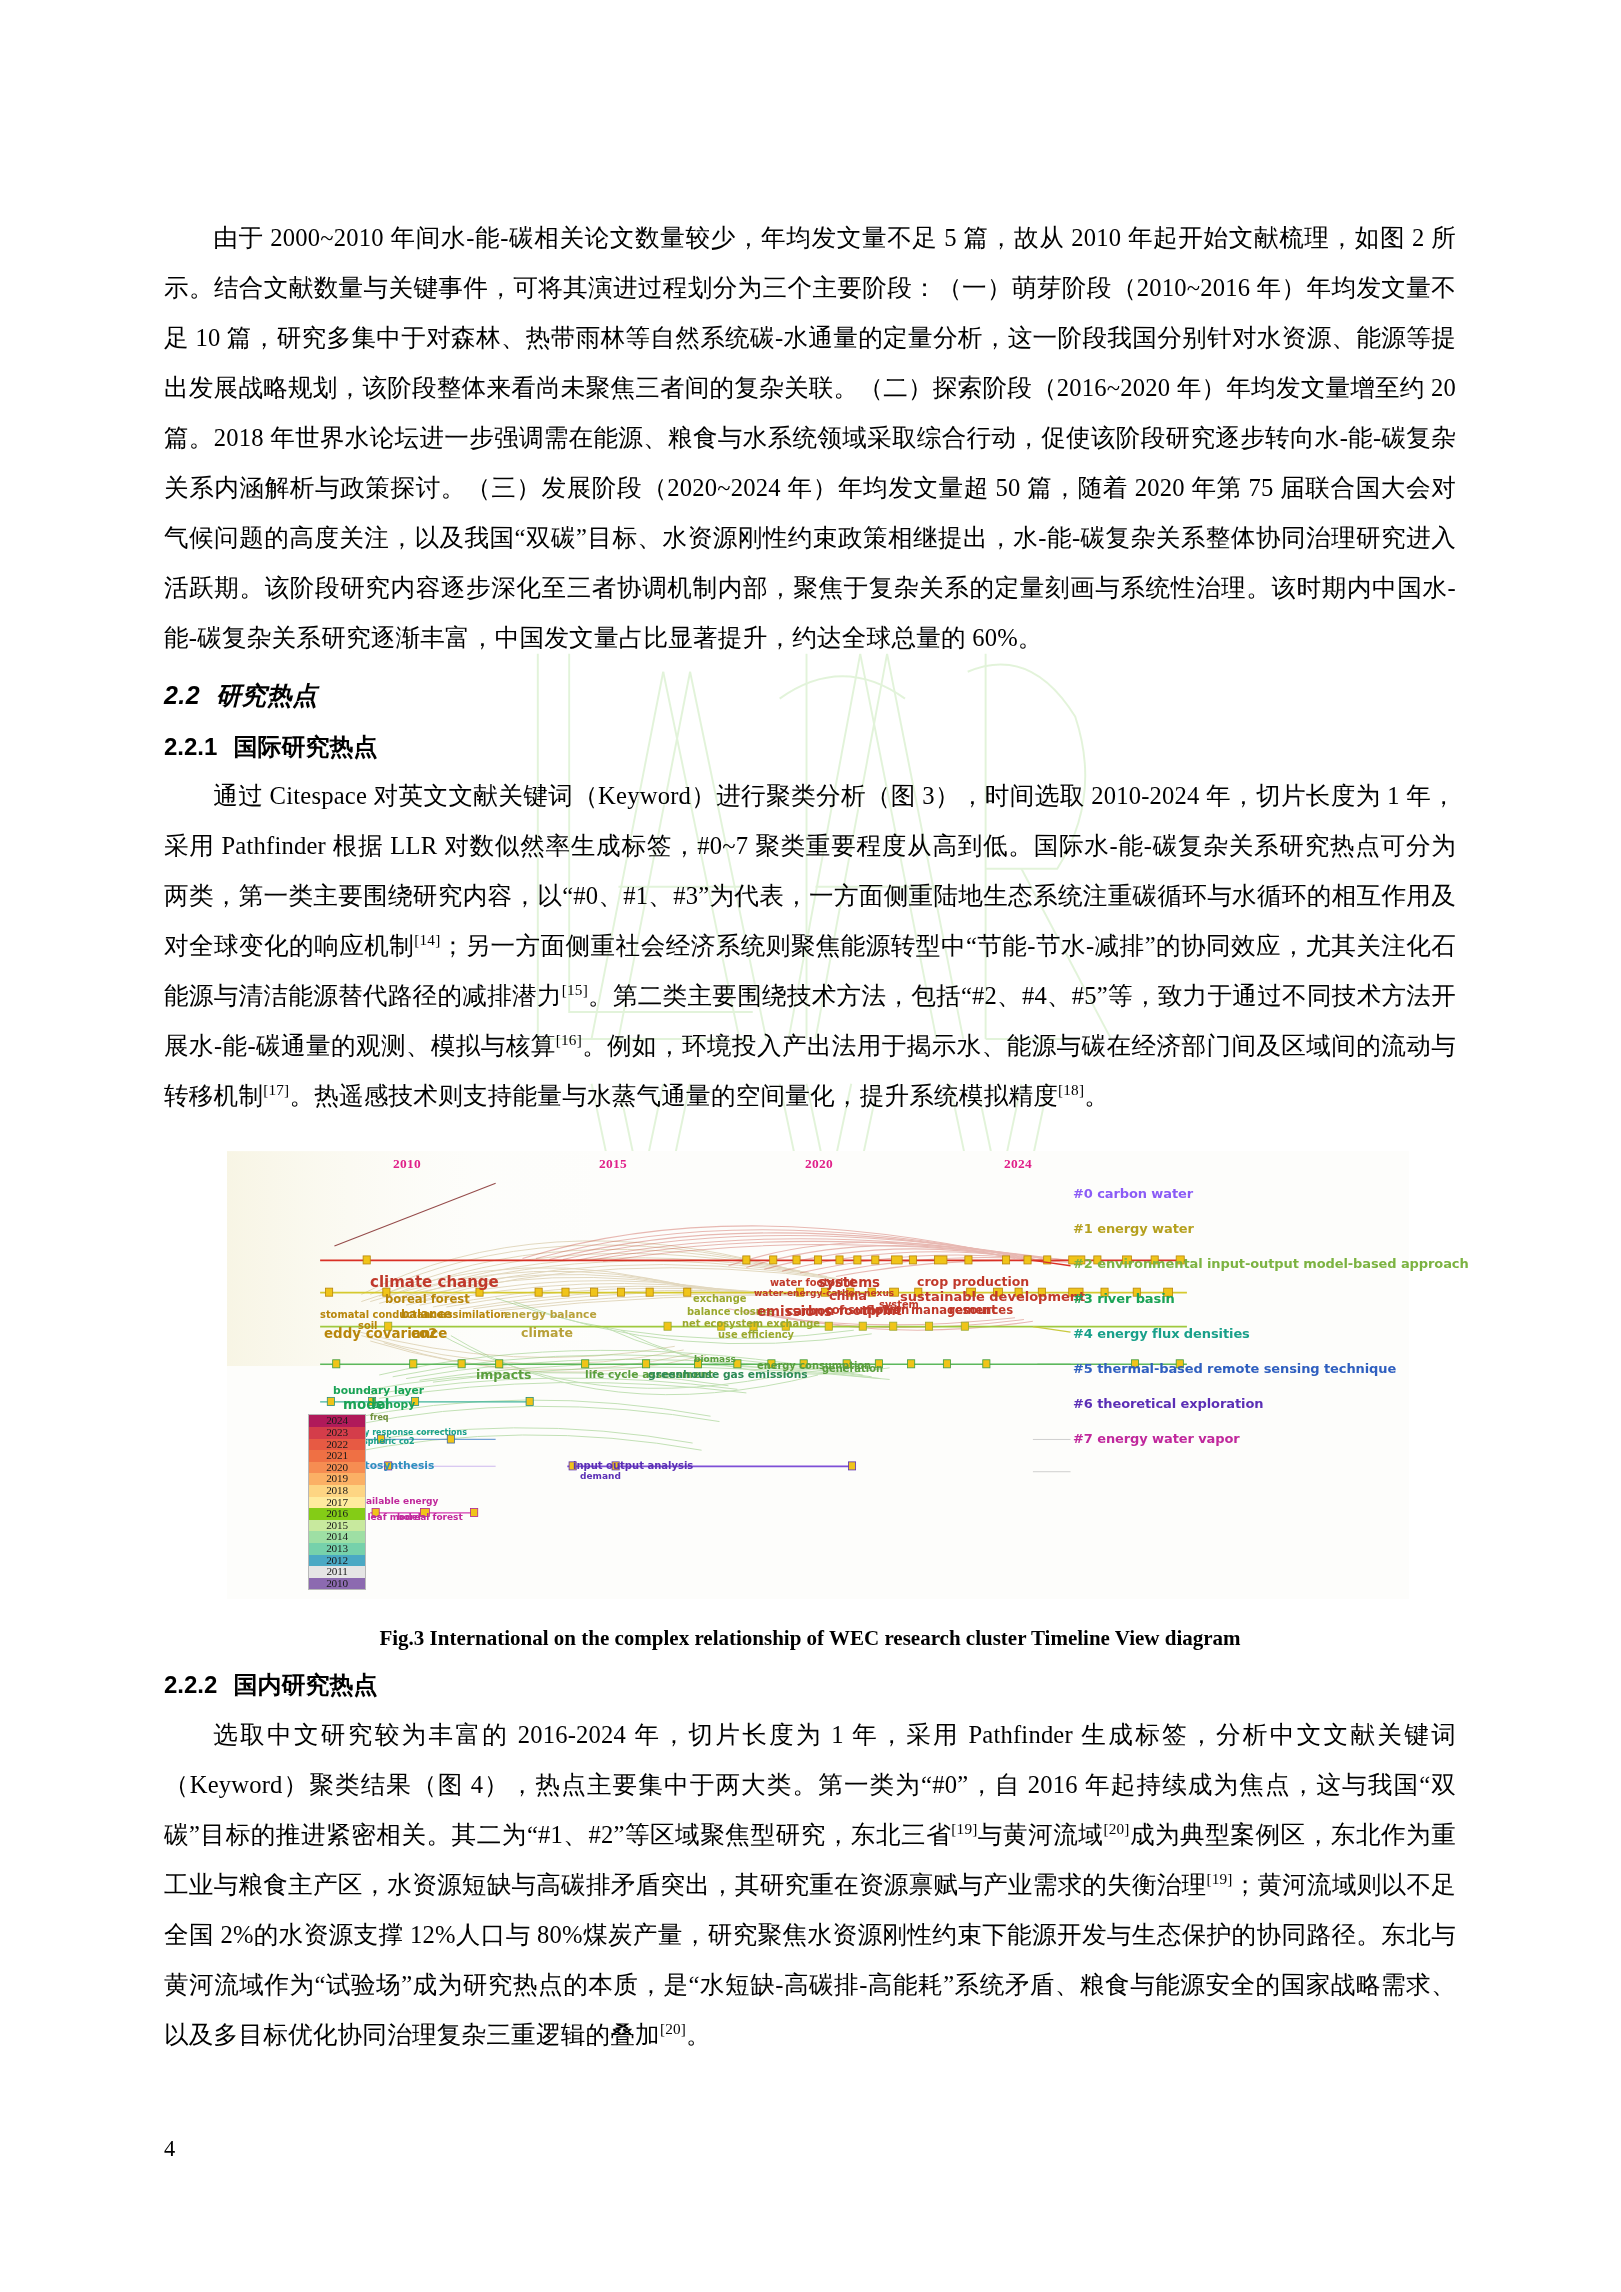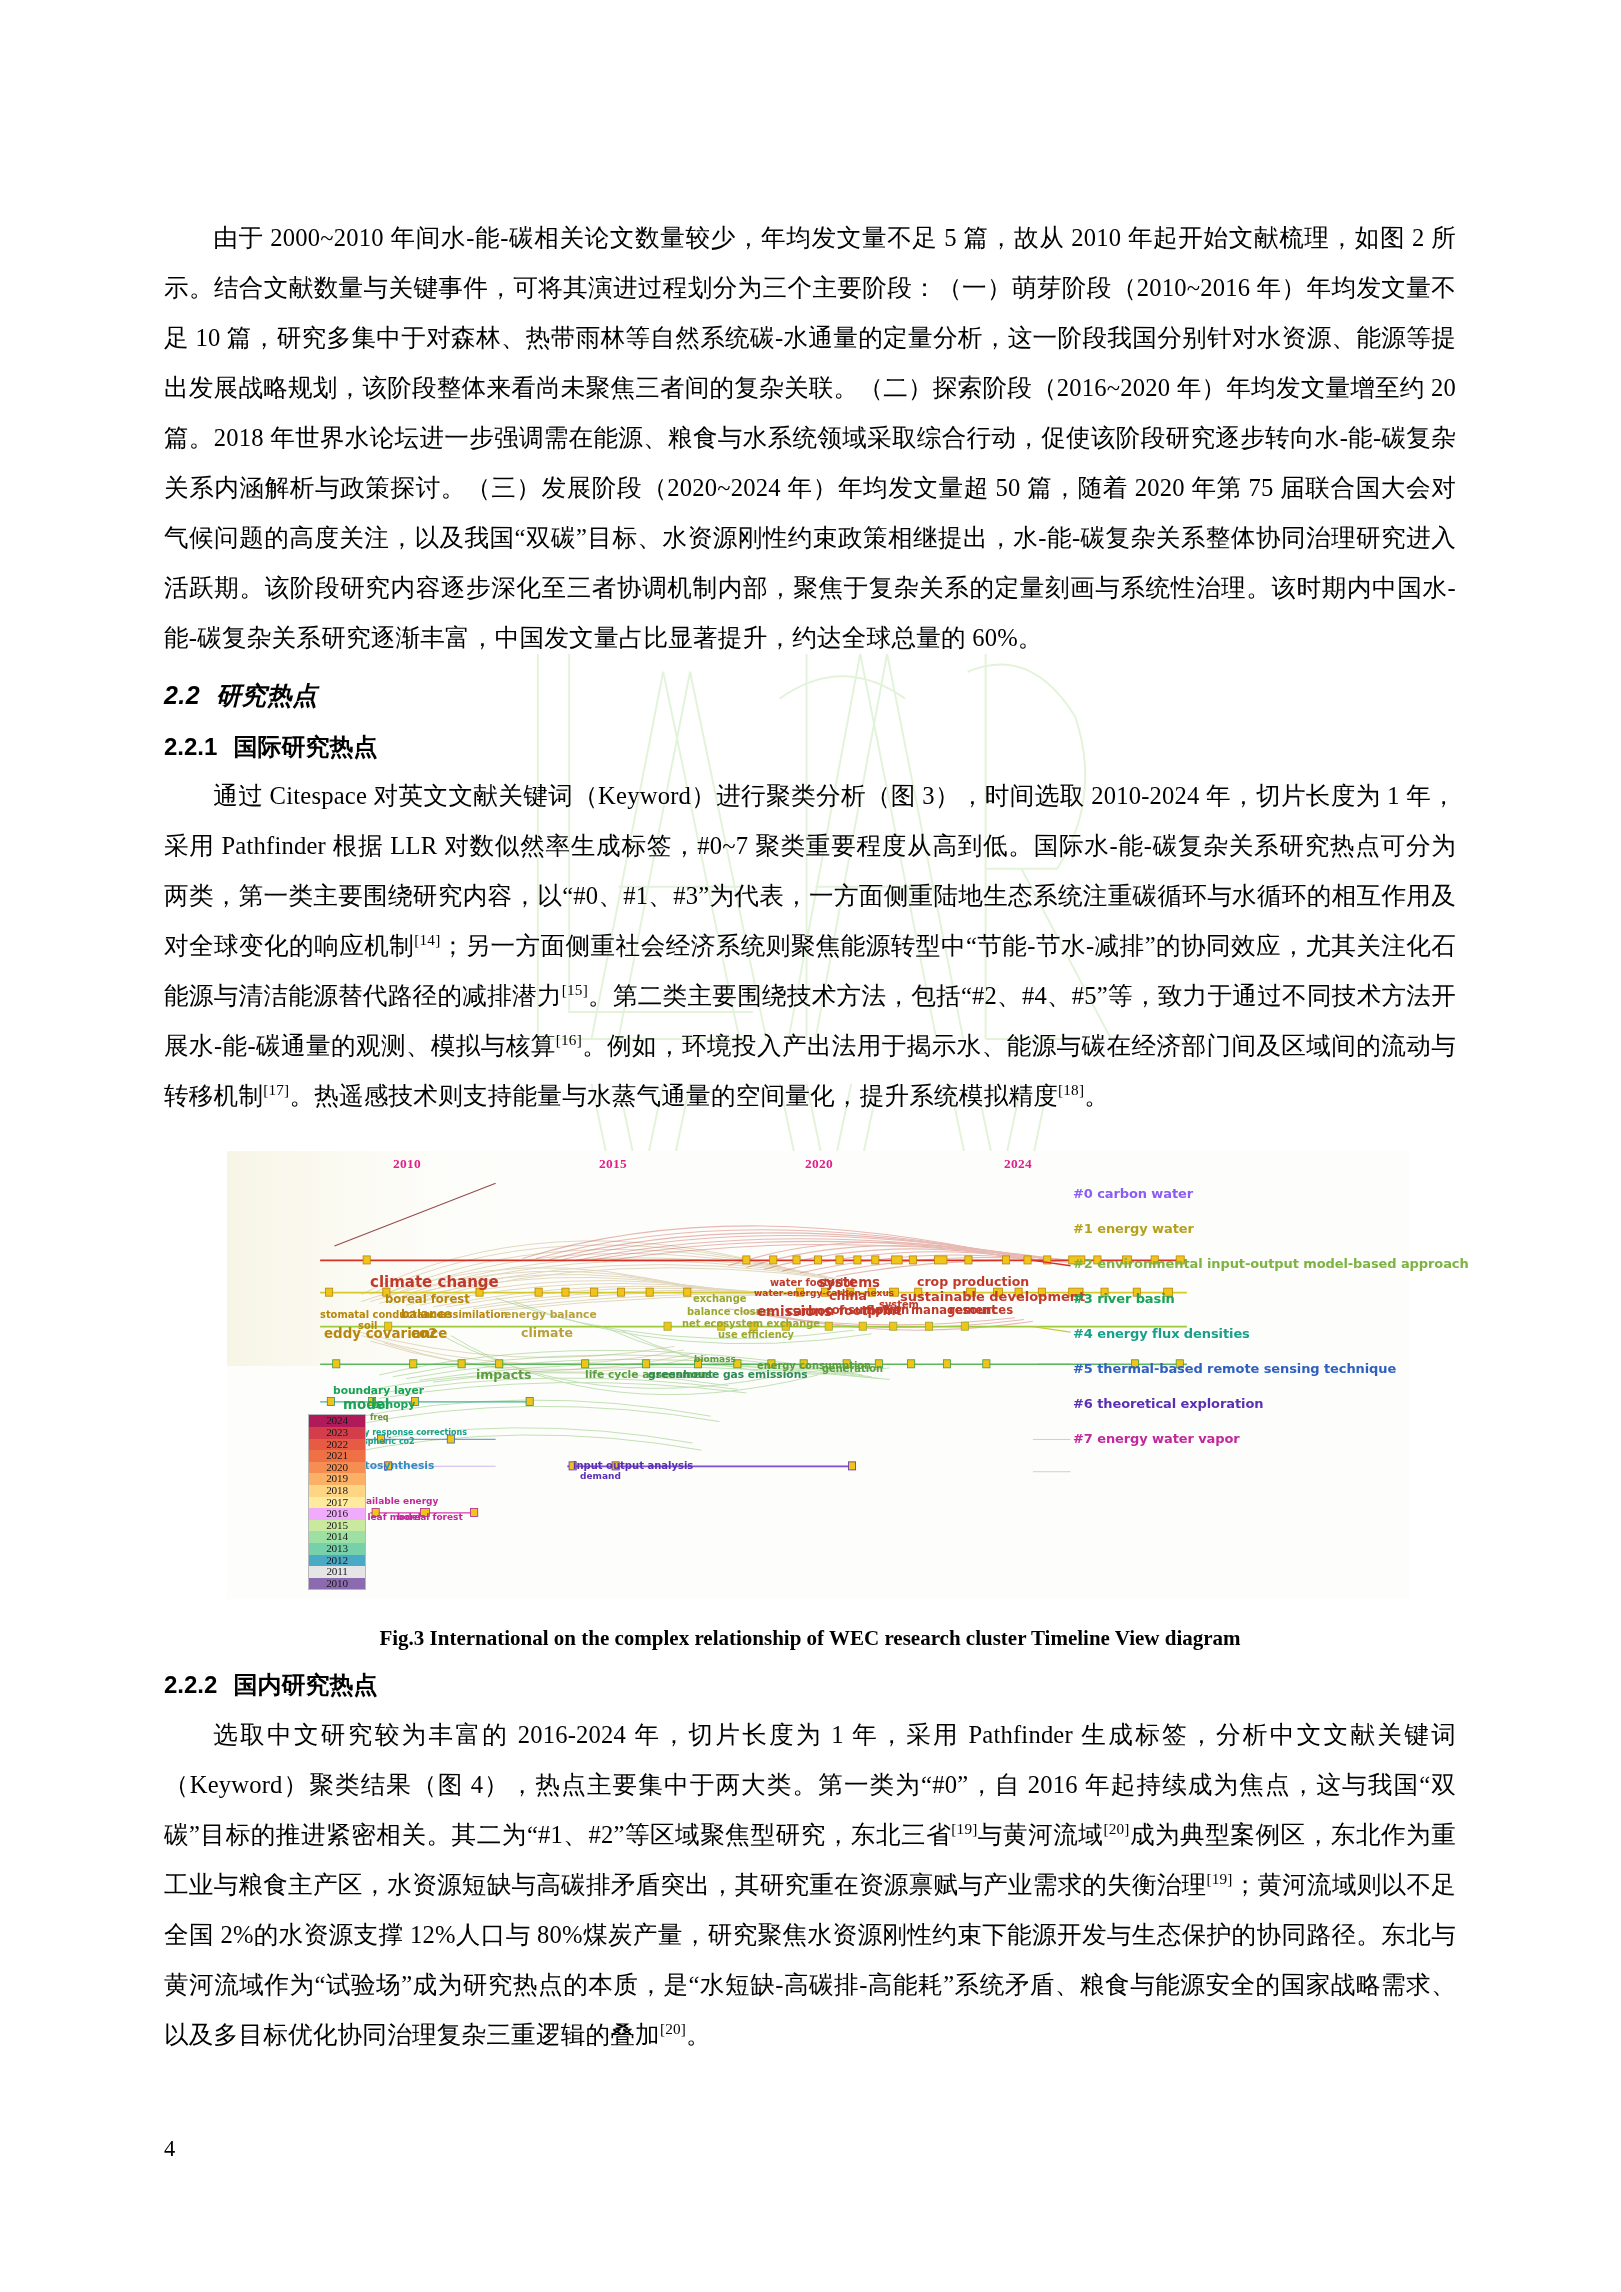--- a/index.html
+++ b/index.html
@@ -484,21 +484,21 @@
         <div class="cb-freq">freq</div>
         <div class="colorbar">
           <div class="cb-row" style="background:#b01a5a;">2024</div>
           <div class="cb-row" style="background:#d43d4a;">2023</div>
           <div class="cb-row" style="background:#e75a43;">2022</div>
           <div class="cb-row" style="background:#ef7044;">2021</div>
           <div class="cb-row" style="background:#f68d52;">2020</div>
           <div class="cb-row" style="background:#fbb065;">2019</div>
           <div class="cb-row" style="background:#fdd583;">2018</div>
           <div class="cb-row" style="background:#feeb9e;">2017</div>
-          <div class="cb-row" style="background:#f0abfc;">2016</div>
+          <div class="cb-row" style="background:#84cc16;">2016</div>
           <div class="cb-row" style="background:#c8e99e;">2015</div>
           <div class="cb-row" style="background:#9edfa4;">2014</div>
           <div class="cb-row" style="background:#76d1ab;">2013</div>
           <div class="cb-row" style="background:#4aa9c4;">2012</div>
           <div class="cb-row" style="background:#e5e5e5;">2011</div>
           <div class="cb-row" style="background:#8c6ab0;">2010</div>
         </div>
 
         <div class="legend">
           <div class="legend-row" style="color:#8b5cf6;text-align:right;">#0 carbon water</div>

